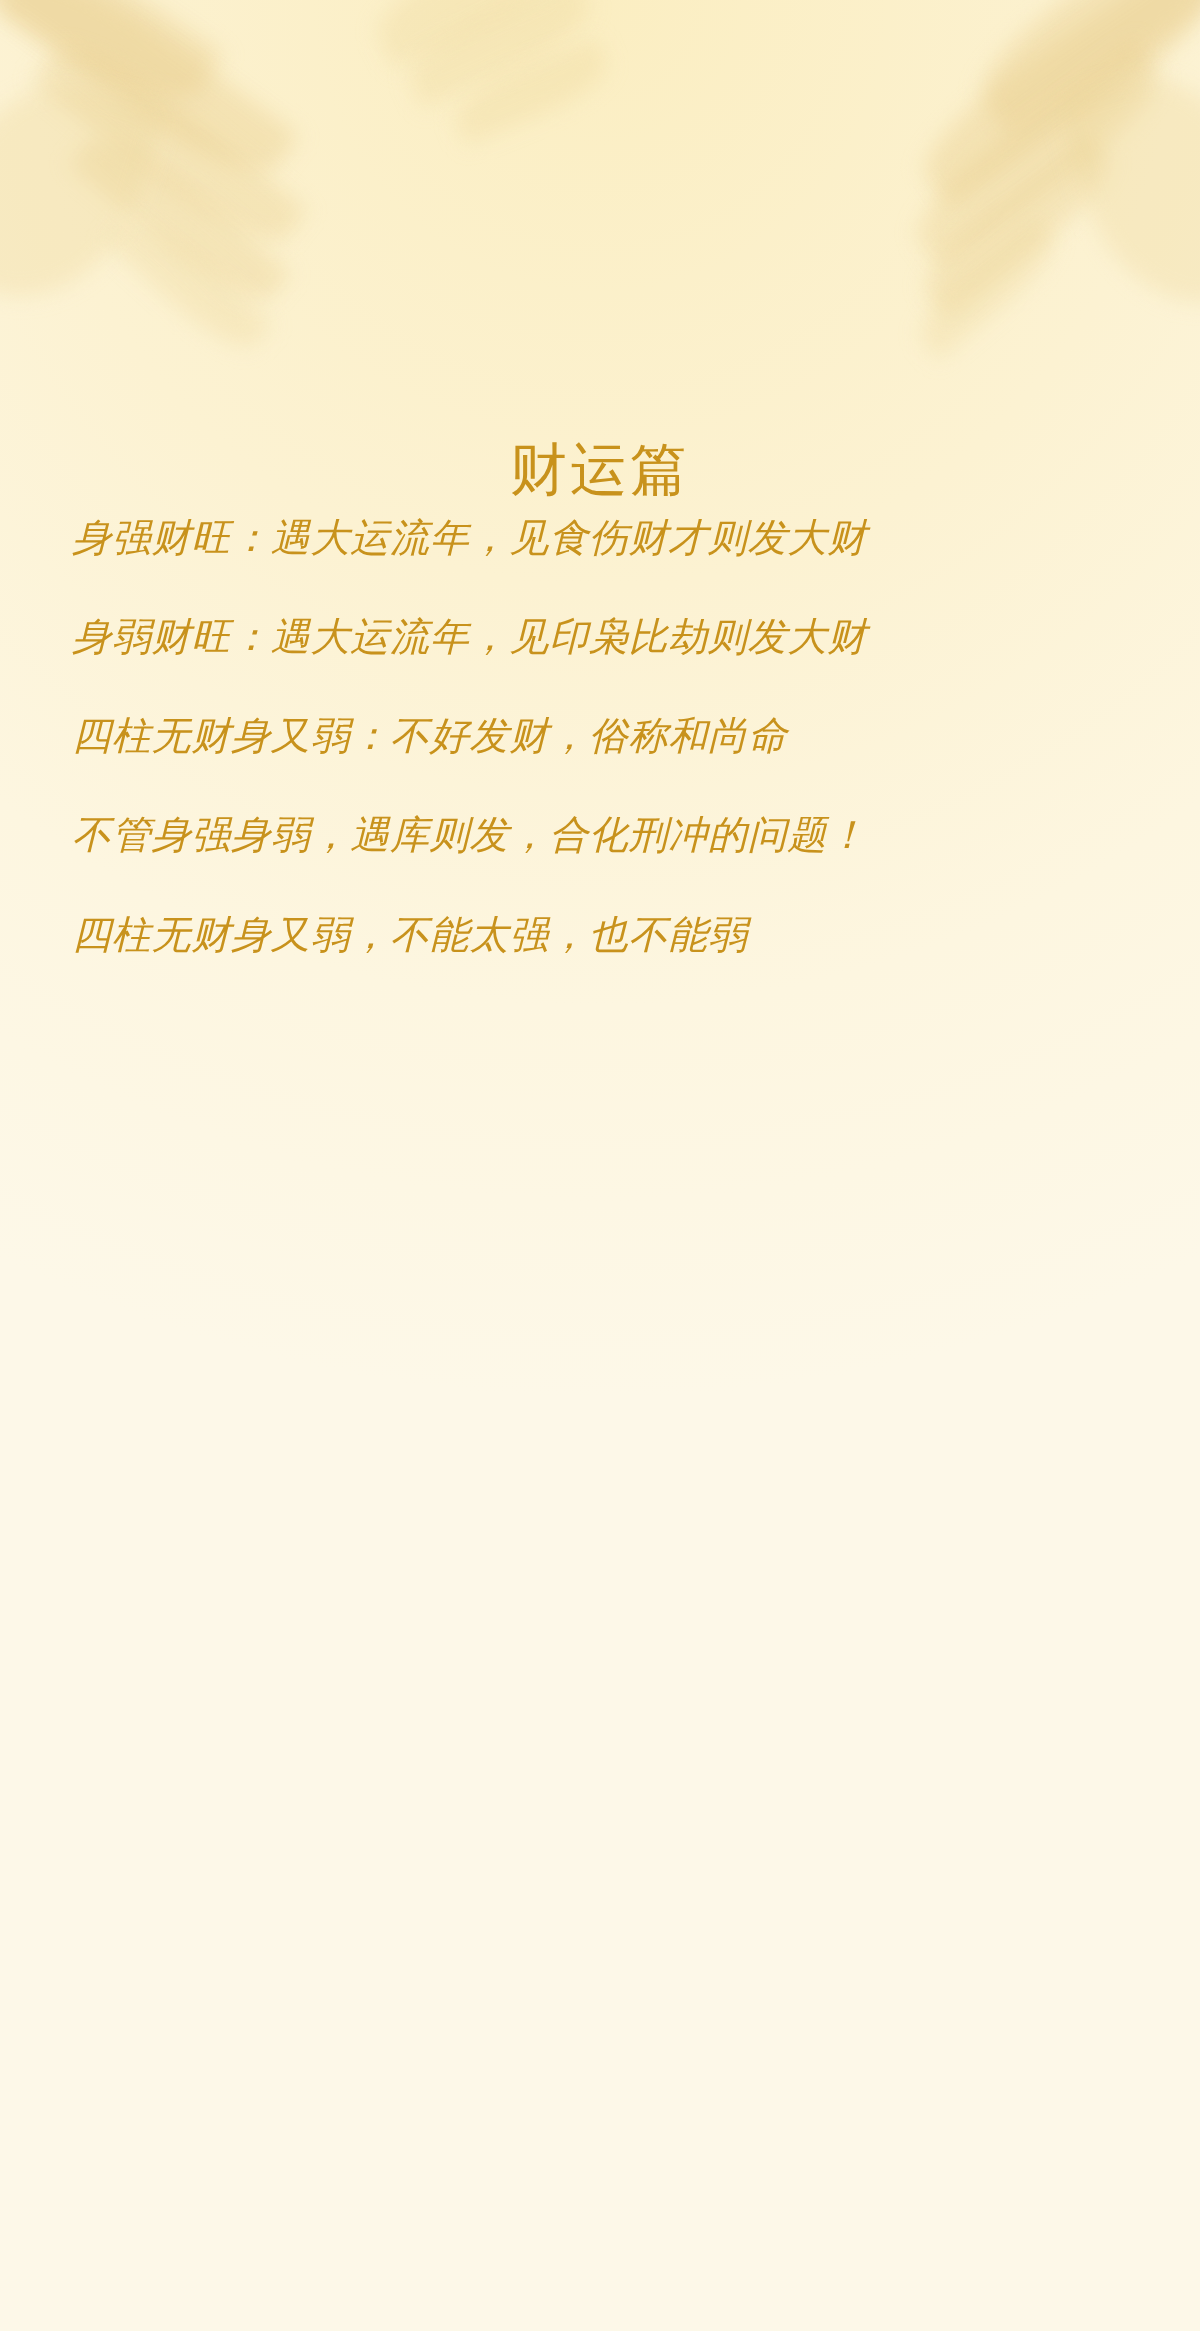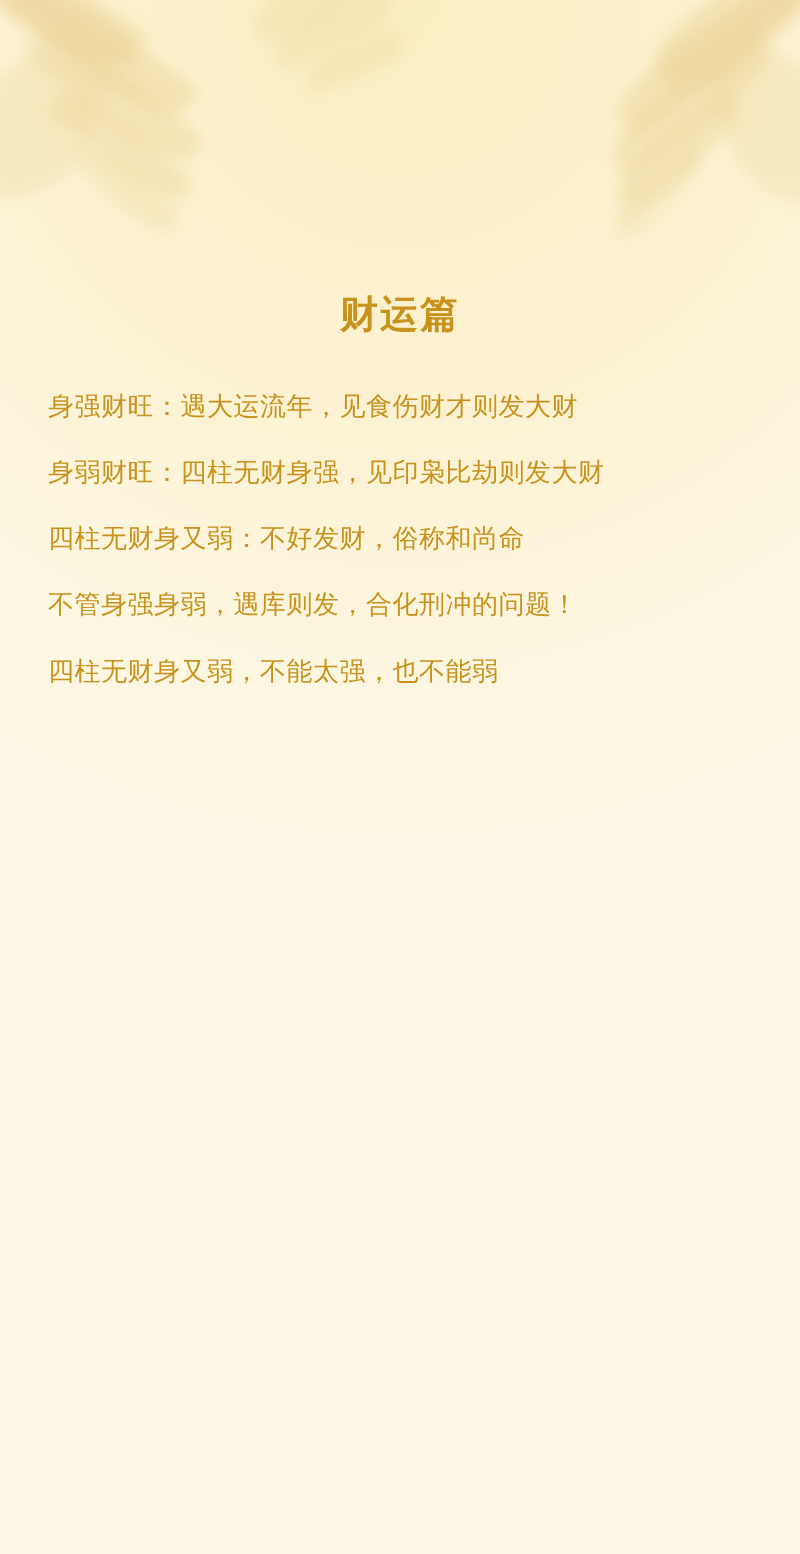--- a/index.html
+++ b/index.html
@@ -65,28 +65,28 @@
     position: relative;
     z-index: 2;
     padding: 0 48px;
   }
 
   .title {
     margin: 0;
     padding-top: 292px;
     text-align: center;
     font-size: 38px;
-    font-weight: 700;
+    font-weight: 400;
     letter-spacing: 2px;
     color: #c8921c;
     line-height: 1.2;
   }
 
   .lines {
-    margin-top: 48px;
+    font-style: italic;
   }
 
   .line {
     font-size: 26px;
     line-height: 1.55;
     color: #c8921c;
     margin: 0 0 26px 0;
     letter-spacing: 0.5px;
     text-align: left;
   }
@@ -115,20 +115,20 @@
     <div class="leaf b r4"></div>
     <div class="leaf c r5"></div>
     <div class="leaf c r6"></div>
   </div>
 
   <div class="content">
     <h1 class="title">财运篇</h1>
 
     <div class="lines">
       <p class="line">身强财旺：遇大运流年，见食伤财才则发大财</p>
-      <p class="line">身弱财旺：四柱无财身强，见印枭比劫则发大财</p>
+      <p class="line">身弱财旺：遇大运流年，见印枭比劫则发大财</p>
       <p class="line">四柱无财身又弱：不好发财，俗称和尚命</p>
       <p class="line">不管身强身弱，遇库则发，合化刑冲的问题！</p>
       <p class="line">四柱无财身又弱，不能太强，也不能弱</p>
     </div>
   </div>
 
 </div>
 
 </body></html>

